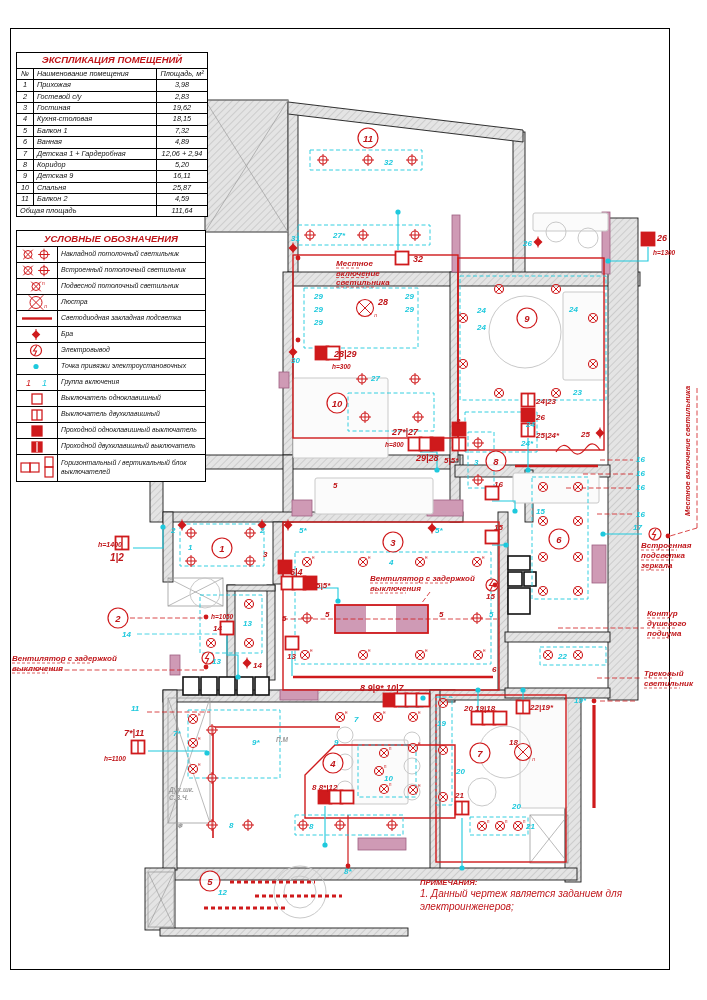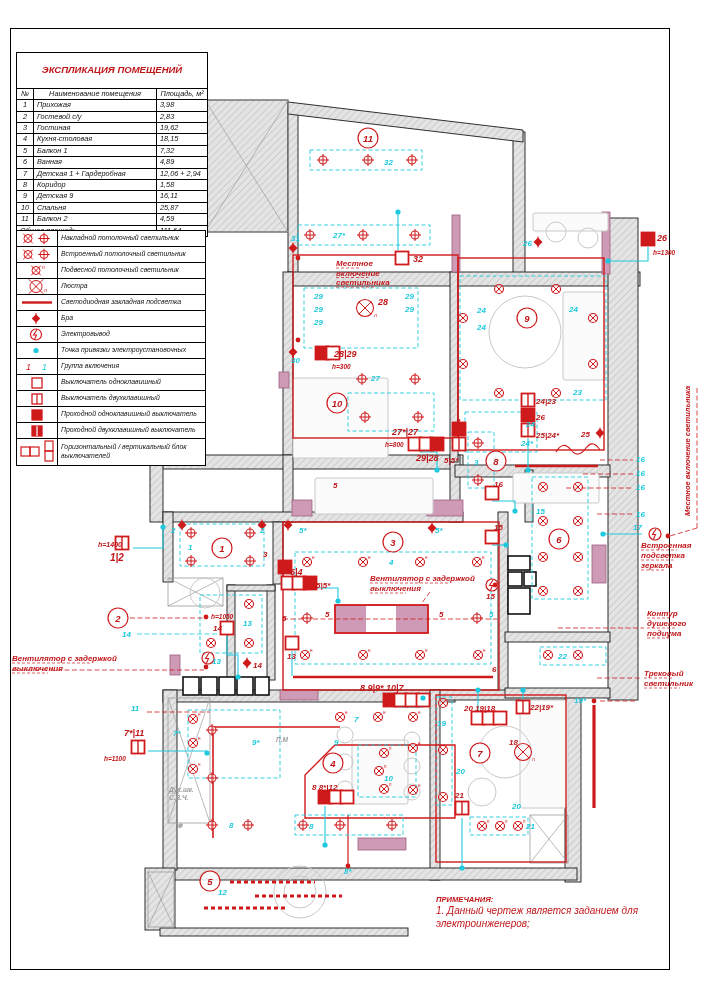--- a/index.html
+++ b/index.html
@@ -4,53 +4,53 @@
 <style>
   html,body{margin:0;padding:0;background:#fff;}
   #sheet{position:relative;width:707px;height:1000px;background:#fff;overflow:hidden;
          font-family:"Liberation Sans",sans-serif;}
   #frame{position:absolute;left:10px;top:28px;width:658px;height:940px;border:1.5px solid #000;}
   #format{position:absolute;left:595px;top:1020px;font-size:9px;font-style:italic;color:#111;}
   
   #rooms-table{position:absolute;left:16px;top:52px;border-collapse:collapse;background:#fff;z-index:5;}
   #rooms-table td,#rooms-table th{border:1px solid #000;font-size:7.3px;font-style:italic;
       padding:1px 3px;color:#111;white-space:nowrap;line-height:1.15;}
-  #rooms-table .ttl{color:#c0161a;font-weight:bold;font-size:9.5px;text-align:center;padding:12px;}
+  #rooms-table .ttl{color:#c0161a;font-weight:bold;font-size:9.5px;text-align:center;padding:2px;}
   #rooms-table .num{width:10px;text-align:center;}
   #rooms-table .nm{width:116px;text-align:left;}
-  #rooms-table .ar{width:44px;text-align:left;}
+  #rooms-table .ar{width:44px;text-align:center;}
   
   #legend{position:absolute;left:16px;top:230px;width:188px;border:1.2px solid #000;background:#fff;z-index:5;}
   #legend .lt{color:#c0161a;font-weight:bold;font-style:italic;font-size:9.5px;text-align:center;
       border-bottom:1px solid #000;padding:2px;}
   #legend .row{display:flex;border-bottom:1px solid #000;align-items:center;min-height:15px;}
   #legend .row:last-child{border-bottom:none;}
   #legend .ic{width:40px;flex:0 0 40px;display:flex;justify-content:center;align-items:center;
       border-right:1px solid #000;align-self:stretch;}
   #legend .lb{font-size:6.9px;font-style:italic;color:#111;padding:1px 3px;line-height:1.25;}
   
-  #notes{position:absolute;left:436px;top:878px;width:246px;z-index:5;margin-top:17px;}
+  #notes{position:absolute;left:420px;top:878px;width:246px;z-index:5;}
   #notes .nt{color:#c0161a;font-weight:bold;font-style:italic;font-size:7.6px;}
   #notes .ni{color:#c0161a;font-style:italic;font-size:10px;line-height:1.3;}
   #plan{position:absolute;left:0;top:0;z-index:1;}
 </style>
 </head>
 <body>
 
 <div id="sheet">
   <div id="frame"></div>
 
   <table id="rooms-table">
     <thead>
       <tr>
           <th class="ttl" colspan="3">ЭКСПЛИКАЦИЯ ПОМЕЩЕНИЙ</th>
         </tr>
       <tr id="rt-head">
           <td class="num" style="text-align: center;">№</td>
-          <td class="nm" style="text-align: center; margin-top: 16px;">Наименование помещения</td>
+          <td class="nm" style=" margin-top: 16px;">Наименование помещения</td>
           <td class="ar" style="text-align: center;">Площадь, м²</td>
         </tr>
     </thead>
     <tbody id="rt-body">
         <tr>
           <td class="num">1</td>
           <td class="nm">Прихожая</td>
           <td class="ar">3,98</td>
         </tr>
         <tr>
@@ -79,21 +79,21 @@
           <td class="ar">4,89</td>
         </tr>
         <tr>
           <td class="num">7</td>
           <td class="nm">Детская 1 + Гардеробная</td>
           <td class="ar">12,06 + 2,94</td>
         </tr>
         <tr>
           <td class="num">8</td>
           <td class="nm">Коридор</td>
-          <td class="ar">1,58</td>
+          <td class="ar">5,20</td>
         </tr>
         <tr>
           <td class="num">9</td>
           <td class="nm">Детская 9</td>
           <td class="ar">16,11</td>
         </tr>
         <tr>
           <td class="num">10</td>
           <td class="nm">Спальня</td>
           <td class="ar">25,87</td>
@@ -104,20 +104,21 @@
           <td class="ar">4,59</td>
         </tr>
         <tr>
           <td colspan="2">Общая площадь</td>
           <td class="ar">111,64</td>
         </tr>
       </tbody>
   </table>
 
   <div id="legend">
+    <div class="lt">УСЛОВНЫЕ ОБОЗНАЧЕНИЯ</div>
     <div id="legend-rows">
         <div class="row">
           <div class="ic">
             <svg width="38" height="15" viewBox="0 0 38 15">
               <circle cx="10" cy="7.5" r="4" fill="none" stroke="#cf1a1c" stroke-width="1"></circle>
               <line x1="5.2" y1="2.7" x2="14.8" y2="12.3" stroke="#cf1a1c" stroke-width="1"></line>
               <line x1="5.2" y1="12.3" x2="14.8" y2="2.7" stroke="#cf1a1c" stroke-width="1"></line>
               <circle cx="26" cy="7.5" r="4" fill="none" stroke="#cf1a1c" stroke-width="1"></circle>
               <line x1="26" y1="1.7000000000000002" x2="26" y2="13.3" stroke="#cf1a1c" stroke-width="1"></line>
               <line x1="20.2" y1="7.5" x2="31.8" y2="7.5" stroke="#cf1a1c" stroke-width="1"></line>

